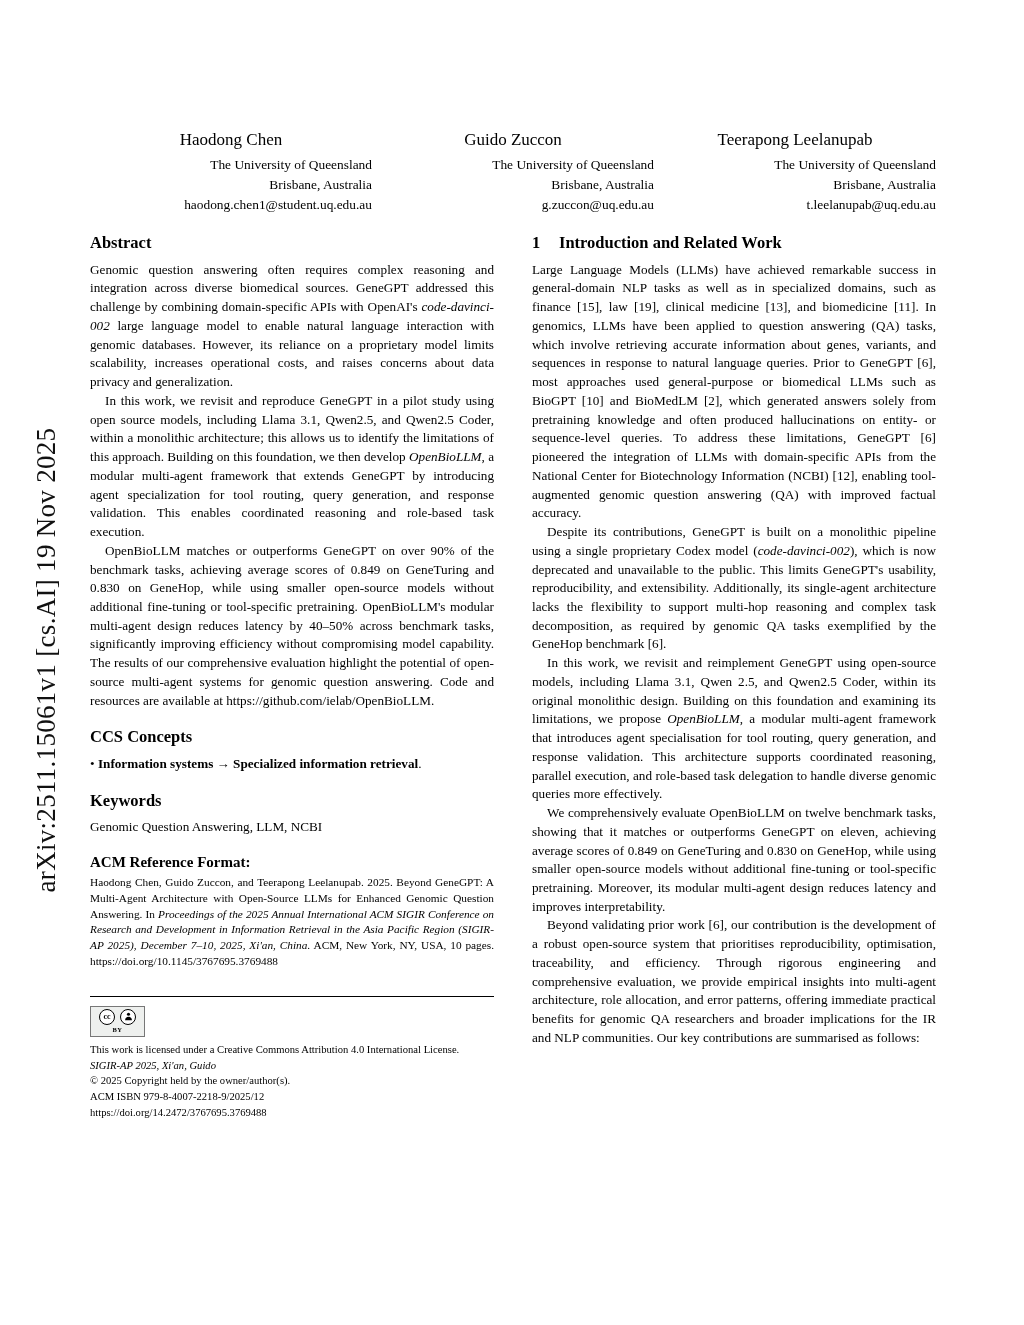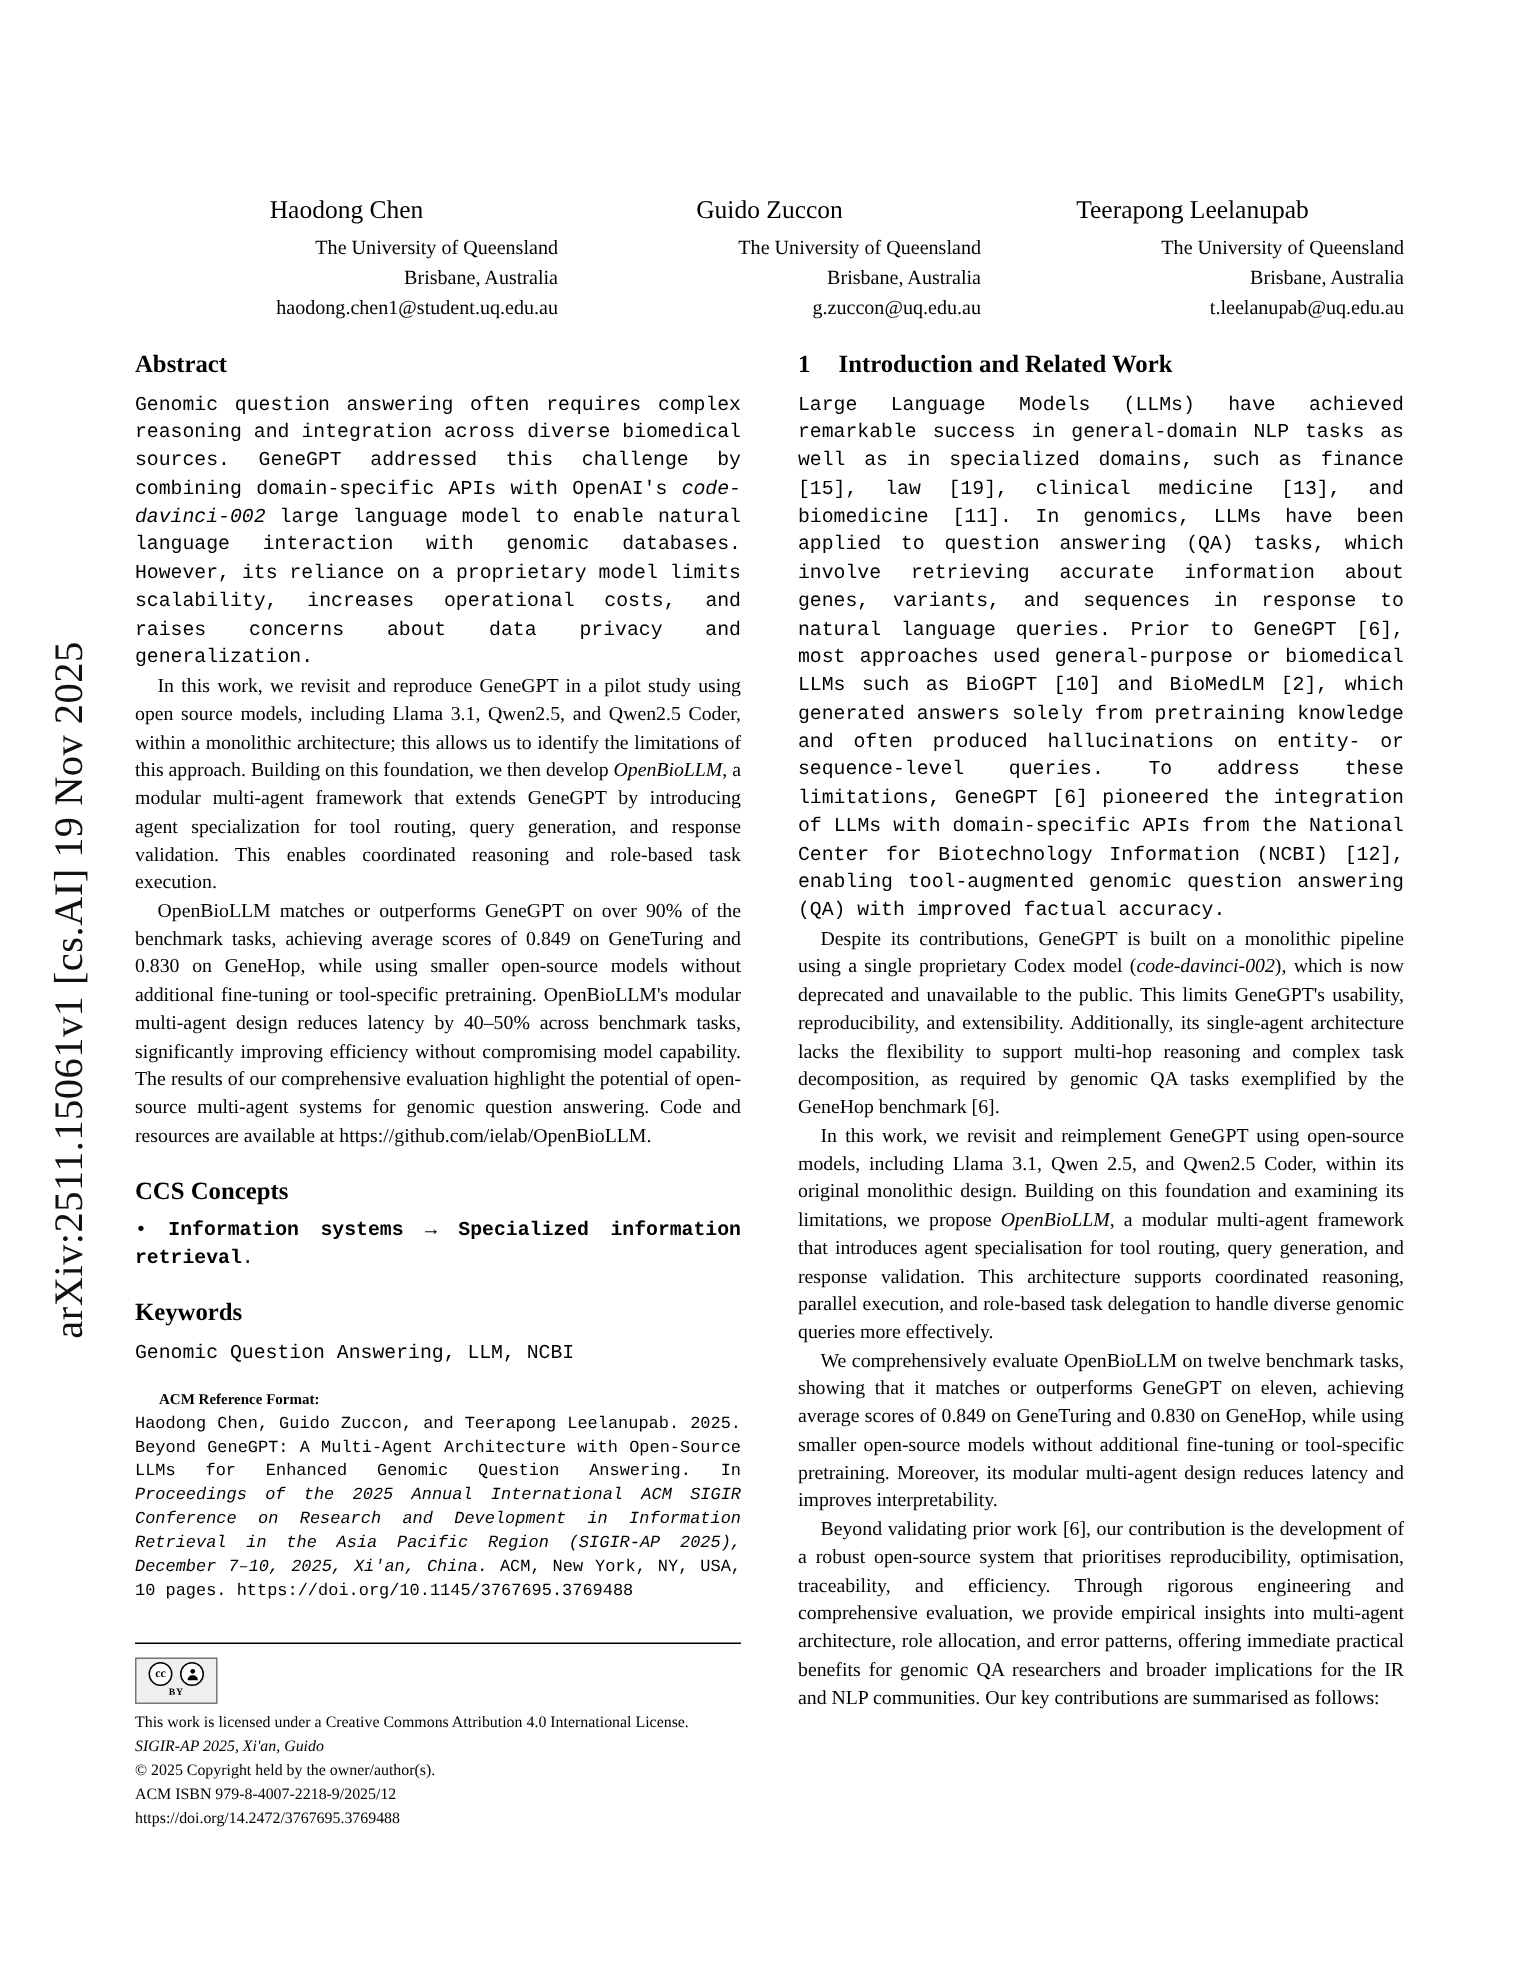--- a/index.html
+++ b/index.html
@@ -44,34 +44,34 @@
   .author .name { font-size: 17px; margin-bottom: 5px; }
   .author .aff, .author .city, .author .email { font-size: 13.4px; line-height: 1.5; text-align: right; }
   .columns { display: flex; gap: 38px; }
   .col {
     width: 404px;
     font-size: 13.2px;
     line-height: 1.42;
     text-align: justify;
   }
   .col p { margin: 0; text-indent: 15px; }
-  .col p.noindent { text-indent: 0; font-family: Liberation Mono, monospace; }
+  .col p.noindent { text-indent: 0; }
   .col h2 {
     font-size: 16.5px;
     font-weight: bold;
     text-align: left;
     margin: 15px 0 6px 0;
   }
   .col h2:first-child { margin-top: 0; }
   .secnum { display: inline-block; min-width: 27px; }
   h3.acm {
-    font-size: 10px;
+    font-size: 15px;
     font-weight: bold;
     text-align: left;
-    margin: 15px 0 2px 16px;
+    margin: 15px 0 2px 0;
   }
   .small { font-size: 11.3px; line-height: 1.4; }
   .license {
     margin-top: 26px;
     font-size: 10.6px;
     line-height: 1.5;
     text-align: left;
   }
   .license hr { border: none; border-top: 1px solid #000; margin: 0 0 9px 0; }
   .cc-badge {

